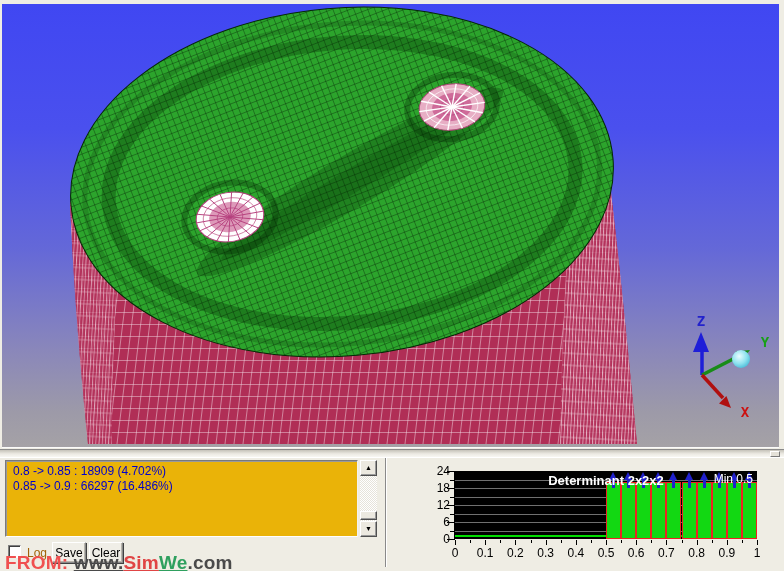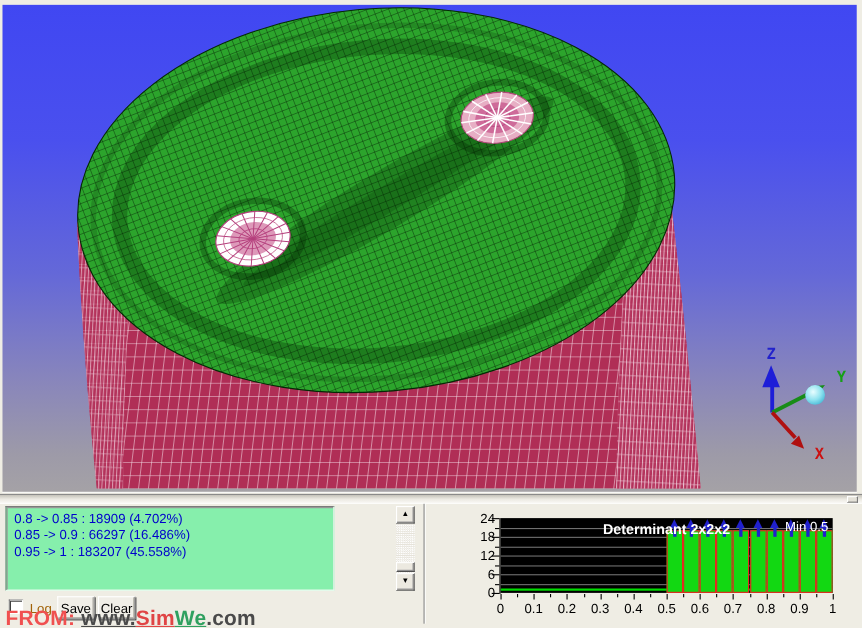--- a/index.html
+++ b/index.html
@@ -20,22 +20,22 @@
     border-top:1px solid #8a8a8a; border-bottom:1px solid #ffffff;
   }
   .h-splitter .grip {
     position:absolute; right:4px; top:1px; width:10px; height:6px;
     background:#e4e1d8; border:1px solid #fff;
     border-right-color:#7a7a7a; border-bottom-color:#7a7a7a;
   }
 
   
   .log-box {
-    position:absolute; left:5px; top:460px; width:299px; height:77px;
-    background:#86efac; border:1px solid #7a7a7a;
+    position:absolute; left:5px; top:460px; width:353px; height:77px;
+    background:#eab308; border:1px solid #7a7a7a;
     border-bottom-color:#ffffff; border-right-color:#f2f2f2;
     box-shadow:inset 1px 1px 0 #9a9a9a;
     font-size:12px; line-height:15px; padding:3px 0 0 7px;
     overflow:hidden; white-space:nowrap;
   }
   .v-scrollbar {
     position:absolute; left:360px; top:460px; width:17px; height:77px;
     background:#f3f1ec;
     background-image:repeating-conic-gradient(#ffffff 0 25%, #e6e3da 0 50%);
     background-size:2px 2px;
@@ -225,21 +225,20 @@
   </svg>
 </div>
 
 <div class="h-splitter">
   <div class="grip"></div>
 </div>
 
 <div class="log-box" id="logBox" style="color: rgb(0, 0, 204);">
     <div>0.8 -&gt; 0.85 : 18909 (4.702%)</div>
     <div>0.85 -&gt; 0.9 : 66297 (16.486%)</div>
-    <div>0.95 -&gt; 1 : 183207 (45.558%)</div>
   </div>
 
 <div class="v-scrollbar">
   <div class="sb-btn sb-up"><span>▲</span></div>
   <div class="sb-thumb"></div>
   <div class="sb-btn sb-down"><span>▼</span></div>
 </div>
 
 <div class="v-separator"></div>
 

